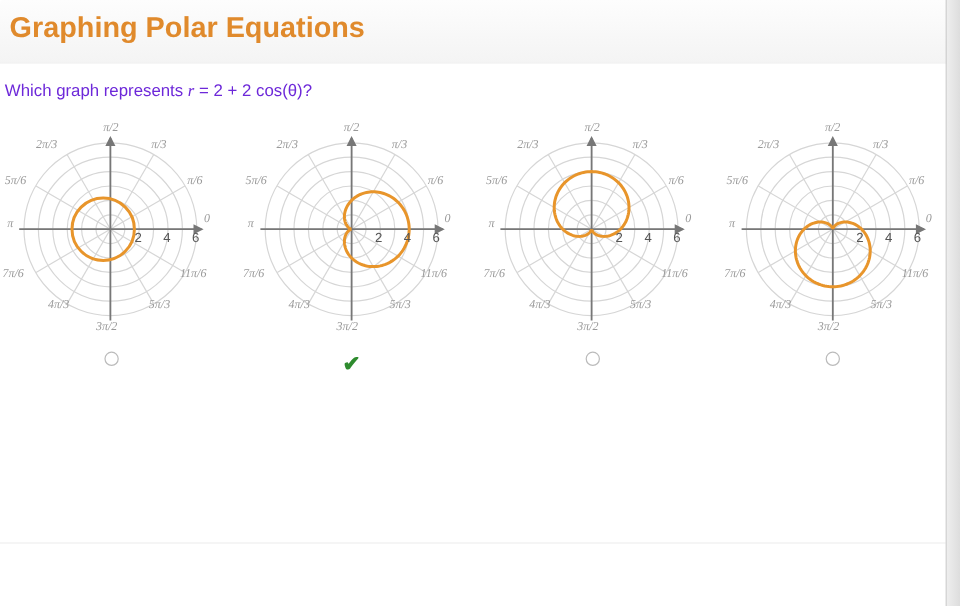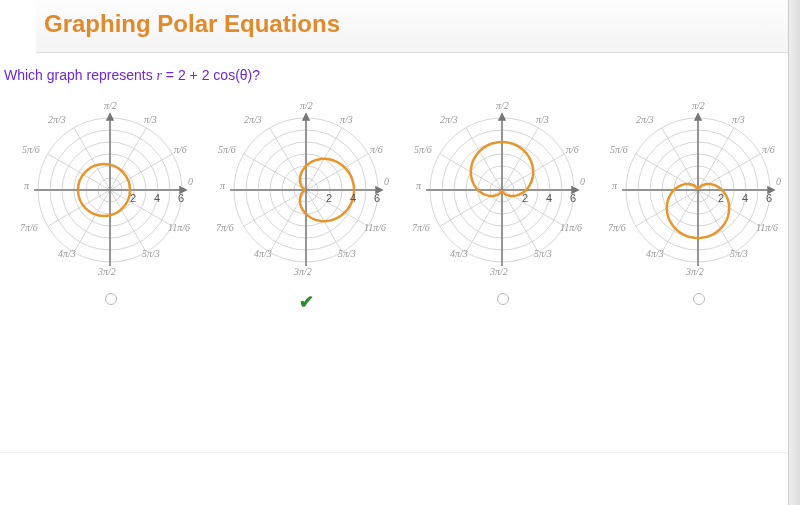--- a/index.html
+++ b/index.html
@@ -16,37 +16,36 @@
     right: 0; top: 0;
     width: 12px; height: 100%;
     background: linear-gradient(to right, #eee, #ddd);
     border-left: 1px solid #ccc;
   }
   .title-bar {
     padding: 10px 8px 14px 8px;
     border-bottom: 1px solid #e0e0e0;
     background: linear-gradient(to bottom, #fdfdfd, #f4f4f4);
     border-radius: 3px 3px 0 0;
-    margin-left: 36px;
   }
   .title-bar h1 {
     color: #e08a2c;
     font-size: 24px;
     font-weight: bold;
   }
   .question-area {
     padding: 14px 4px 10px 4px;
     font-size: 14px;
     color: #6d28d9;
   }
   .question-area .var { font-style: italic; font-family: "Times New Roman", serif; }
   .options {
     display: flex;
     gap: 2px;
-    padding: 4px 0 0 18px;
+    padding: 4px 0 0 0;
   }
   .option {
     flex: 1;
     position: relative;
   }
   .polar-wrap {
     position: relative;
     width: 185px;
     height: 185px;
   }

